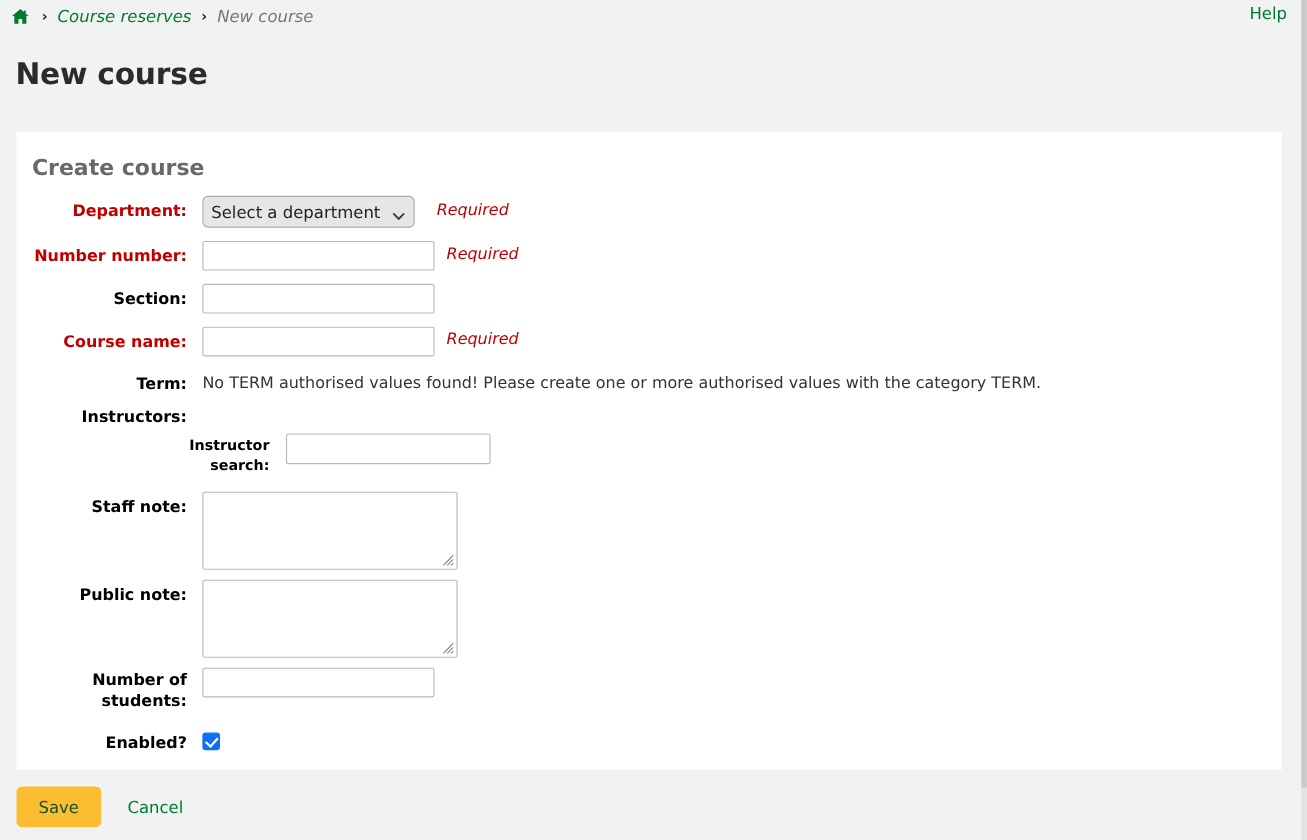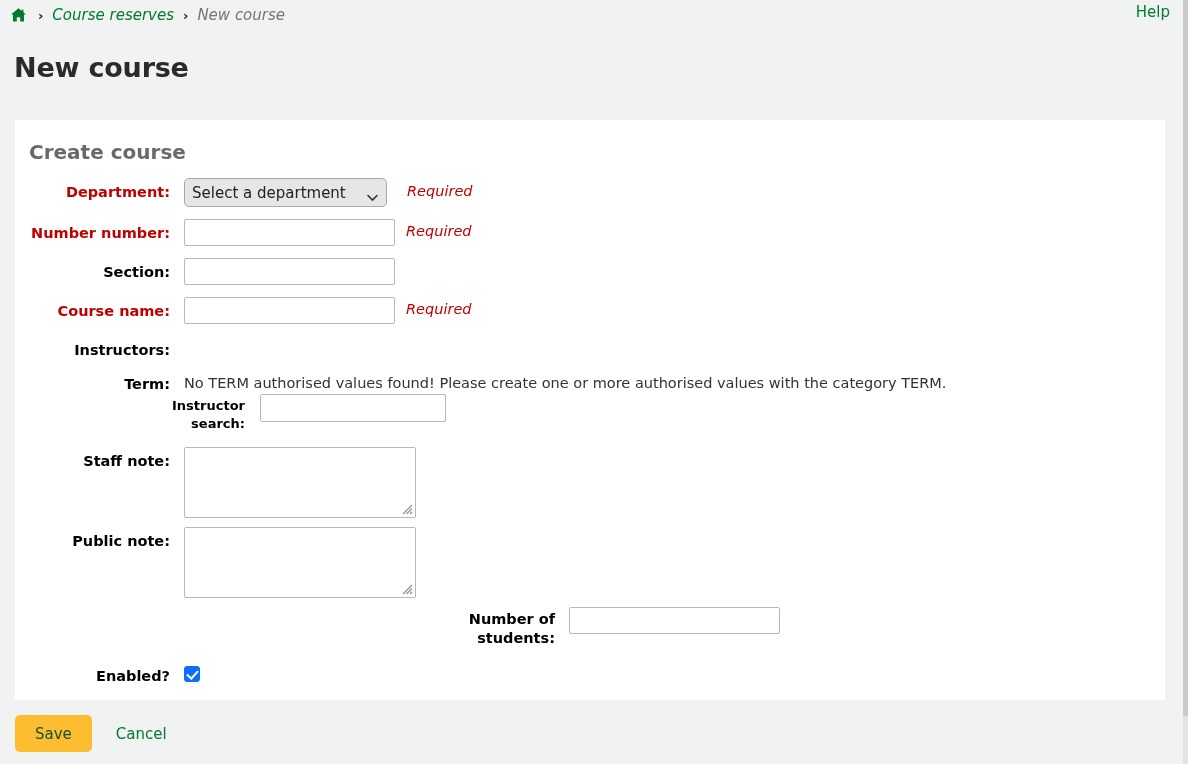--- a/index.html
+++ b/index.html
@@ -114,21 +114,21 @@
     color: #222;
   }
 
   select.dept-select {
     height: 29px;
     border: 1px solid #a7a9ad;
     border-radius: 5px;
     background: #e6e6e8;
     font-family: "DejaVu Sans", "Liberation Sans", sans-serif;
     font-size: 15px;
-    padding: 1px 40px 1px 7px;
+    padding: 1px 30px 1px 7px;
     color: #222;
     appearance: none;
     -webkit-appearance: none;
   }
   .select-wrap { position: relative; display: inline-block; }
   .select-chevron {
     position: absolute;
     right: 9px; top: 11px;
     pointer-events: none;
   }
@@ -316,29 +316,29 @@
     </div>
 
     <div class="form-row">
       <label class="form-label required">Course name:</label>
       <div class="form-field">
         <input class="text-input" type="text" value="" style="">
         <span class="required-hint">Required</span>
       </div>
     </div>
 
+    <div class="form-row" style="margin-bottom:6px;">
+      <label class="form-label normal">Term:</label>
+      <div class="form-field">
+        <span class="term-message">No TERM authorised values found! Please create one or more authorised values with the category TERM.</span>
+      </div>
+    </div>
+
     <div class="form-row" style="margin-bottom:10px;">
       <label class="form-label normal">Instructors:</label>
-    </div>
-
-    <div class="form-row" style="margin-bottom:6px;">
-      <label class="form-label normal">Term:</label>
-      <div class="form-field">
-        <span class="term-message">No TERM authorised values found! Please create one or more authorised values with the category TERM.</span>
-      </div>
     </div>
     <div class="instructor-row" style="margin-top:-6px;margin-bottom:14px;">
       <label class="instructor-label">Instructor search:</label>
       <input class="instructor-input" type="text" value="" style="">
     </div>
 
     <div class="form-row" style="margin-bottom:9px;">
       <label class="form-label normal">Staff note:</label>
       <div class="form-field">
         <span class="textarea-wrap">
@@ -359,21 +359,21 @@
           <textarea class="note-area" style=""></textarea>
           <span class="resize-grip">
             <svg width="13" height="13" viewBox="0 0 13 13" aria-hidden="true">
               <path d="M12 3 L3 12 M12 6.5 L6.5 12 M12 10 L10 12" stroke="#8a8a8a" stroke-width="1.1" fill="none"></path>
             </svg>
           </span>
         </span>
       </div>
     </div>
 
-    <div class="form-row" style="margin-bottom:14px;justify-content:center;">
+    <div class="form-row" style="margin-bottom:14px;">
       <label class="form-label normal" style="padding-top:3px;">Number of students:</label>
       <div class="form-field">
         <input class="text-input" type="text" value="" style="">
       </div>
     </div>
 
     <div class="form-row">
       <label class="form-label normal">Enabled?</label>
       <div class="form-field checkbox-field">
         <input class="enabled-checkbox" type="checkbox" checked="" style="">

